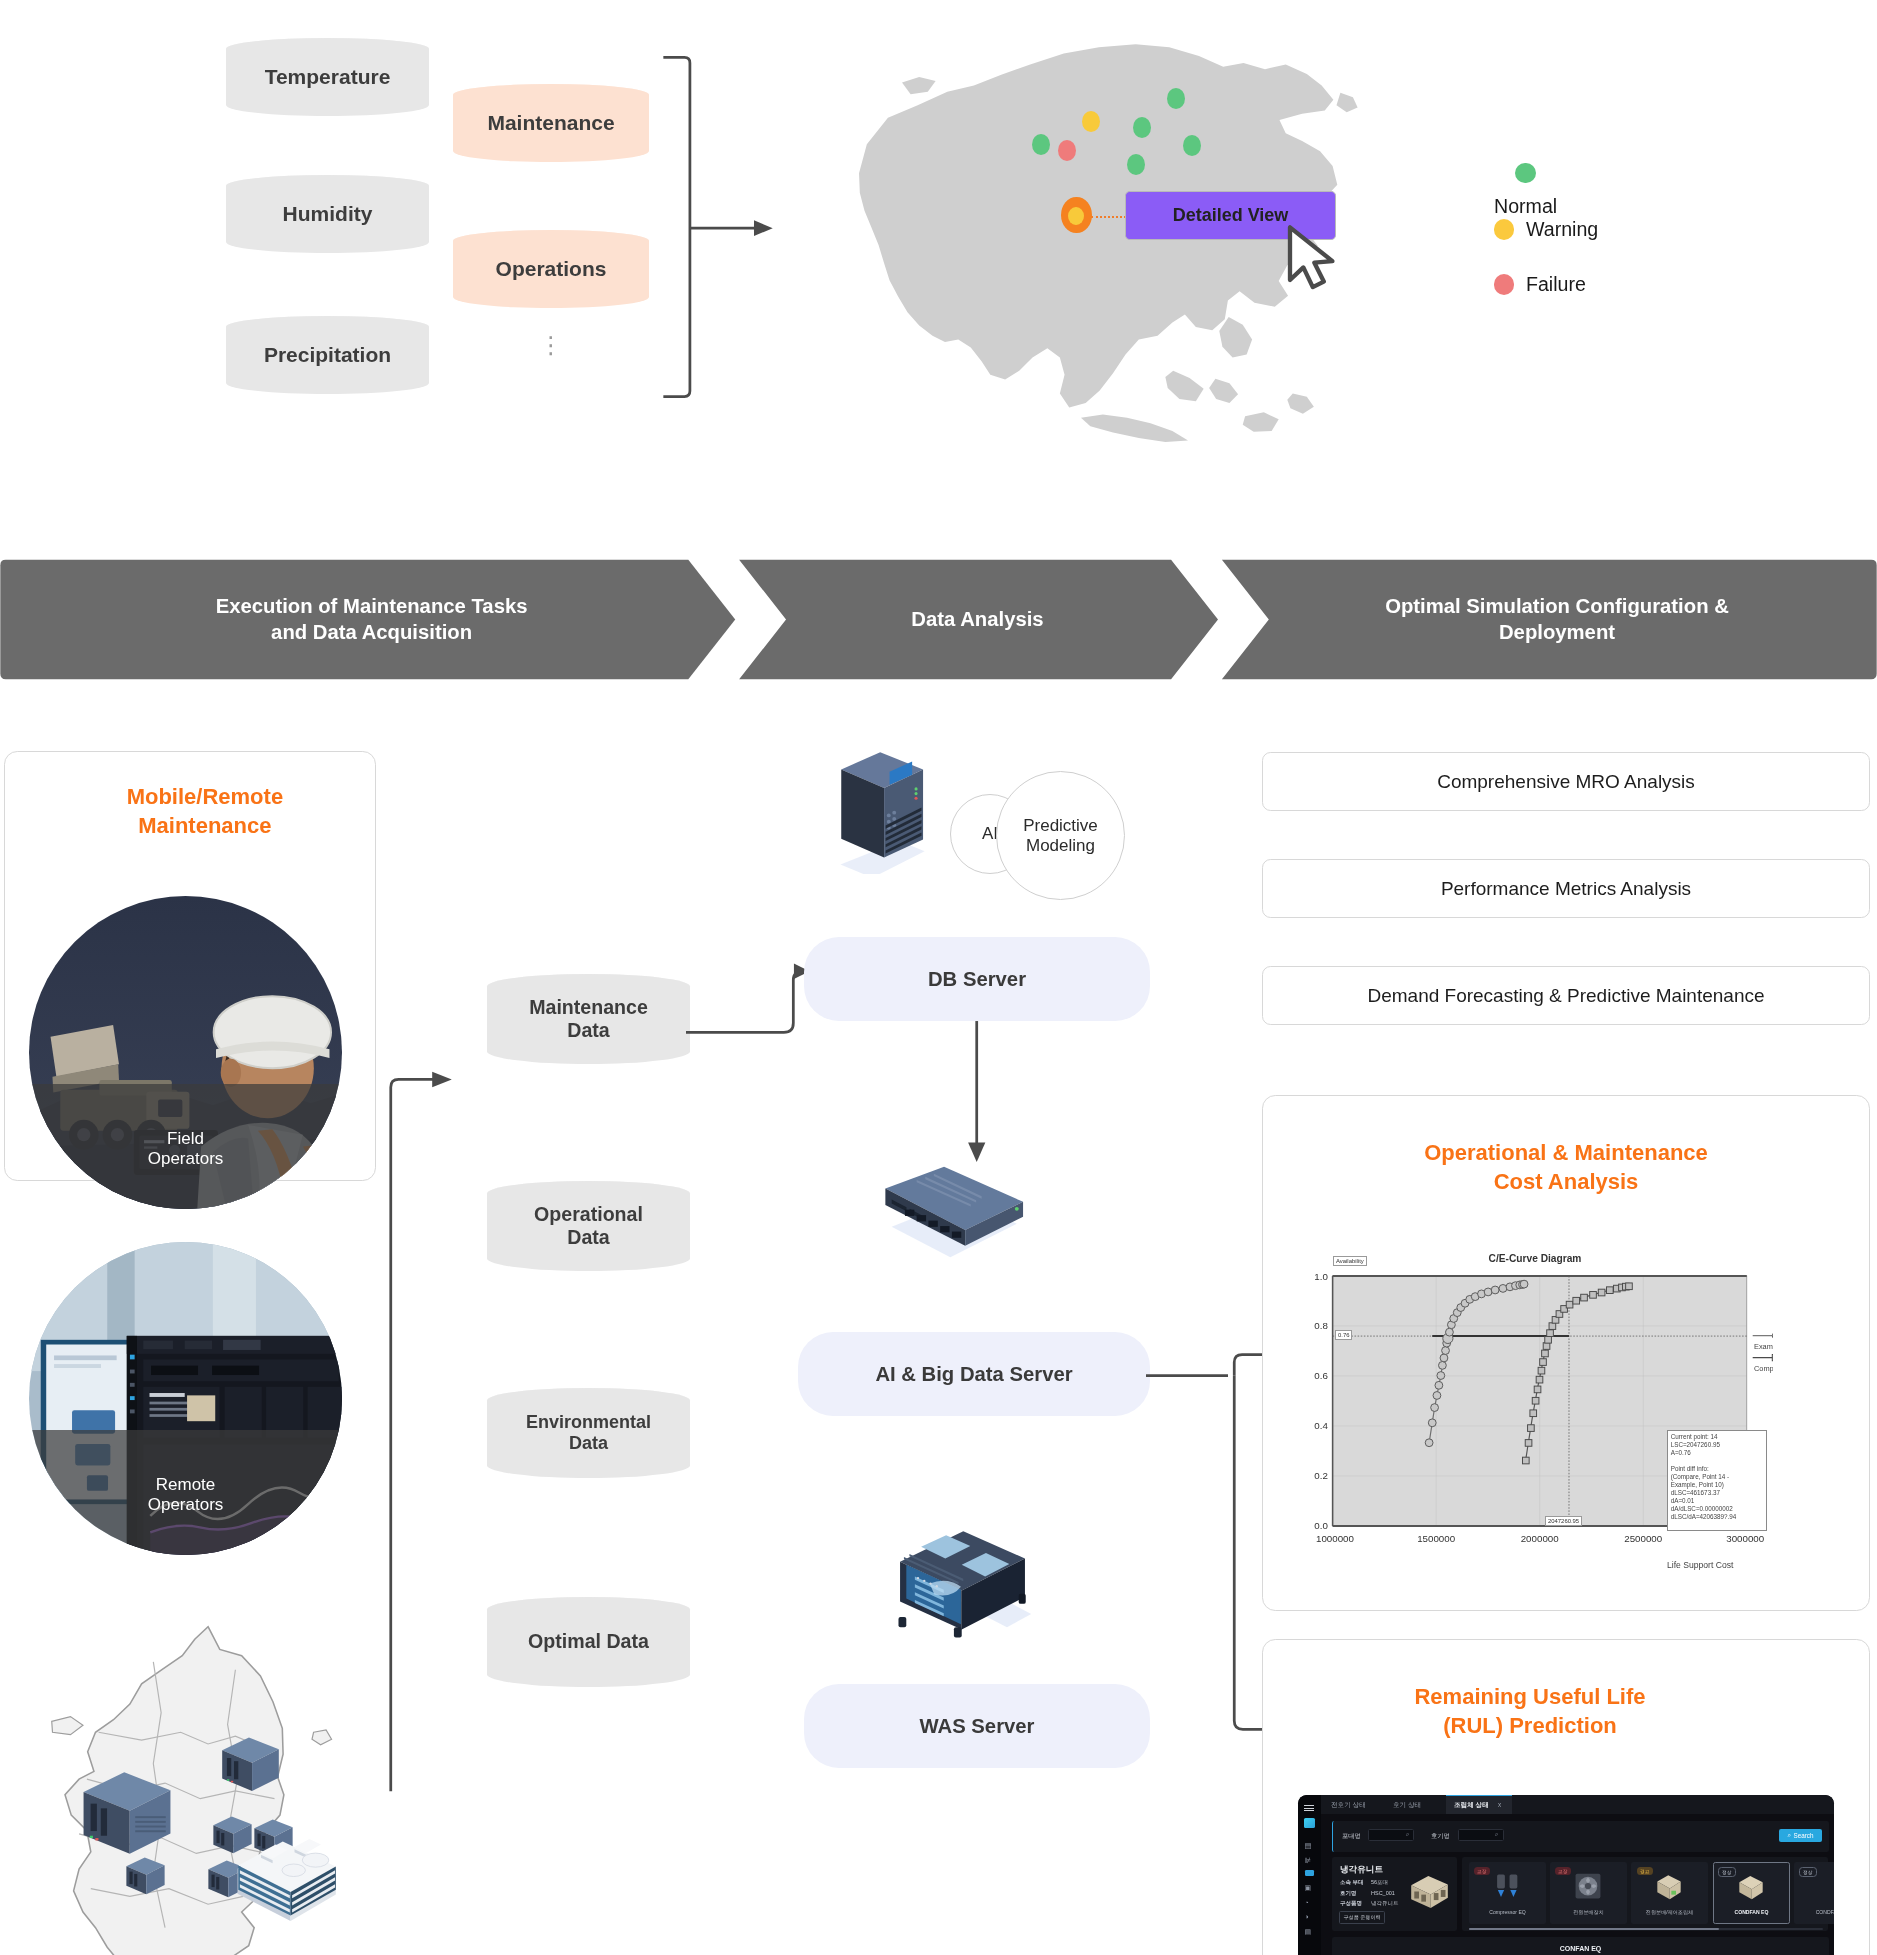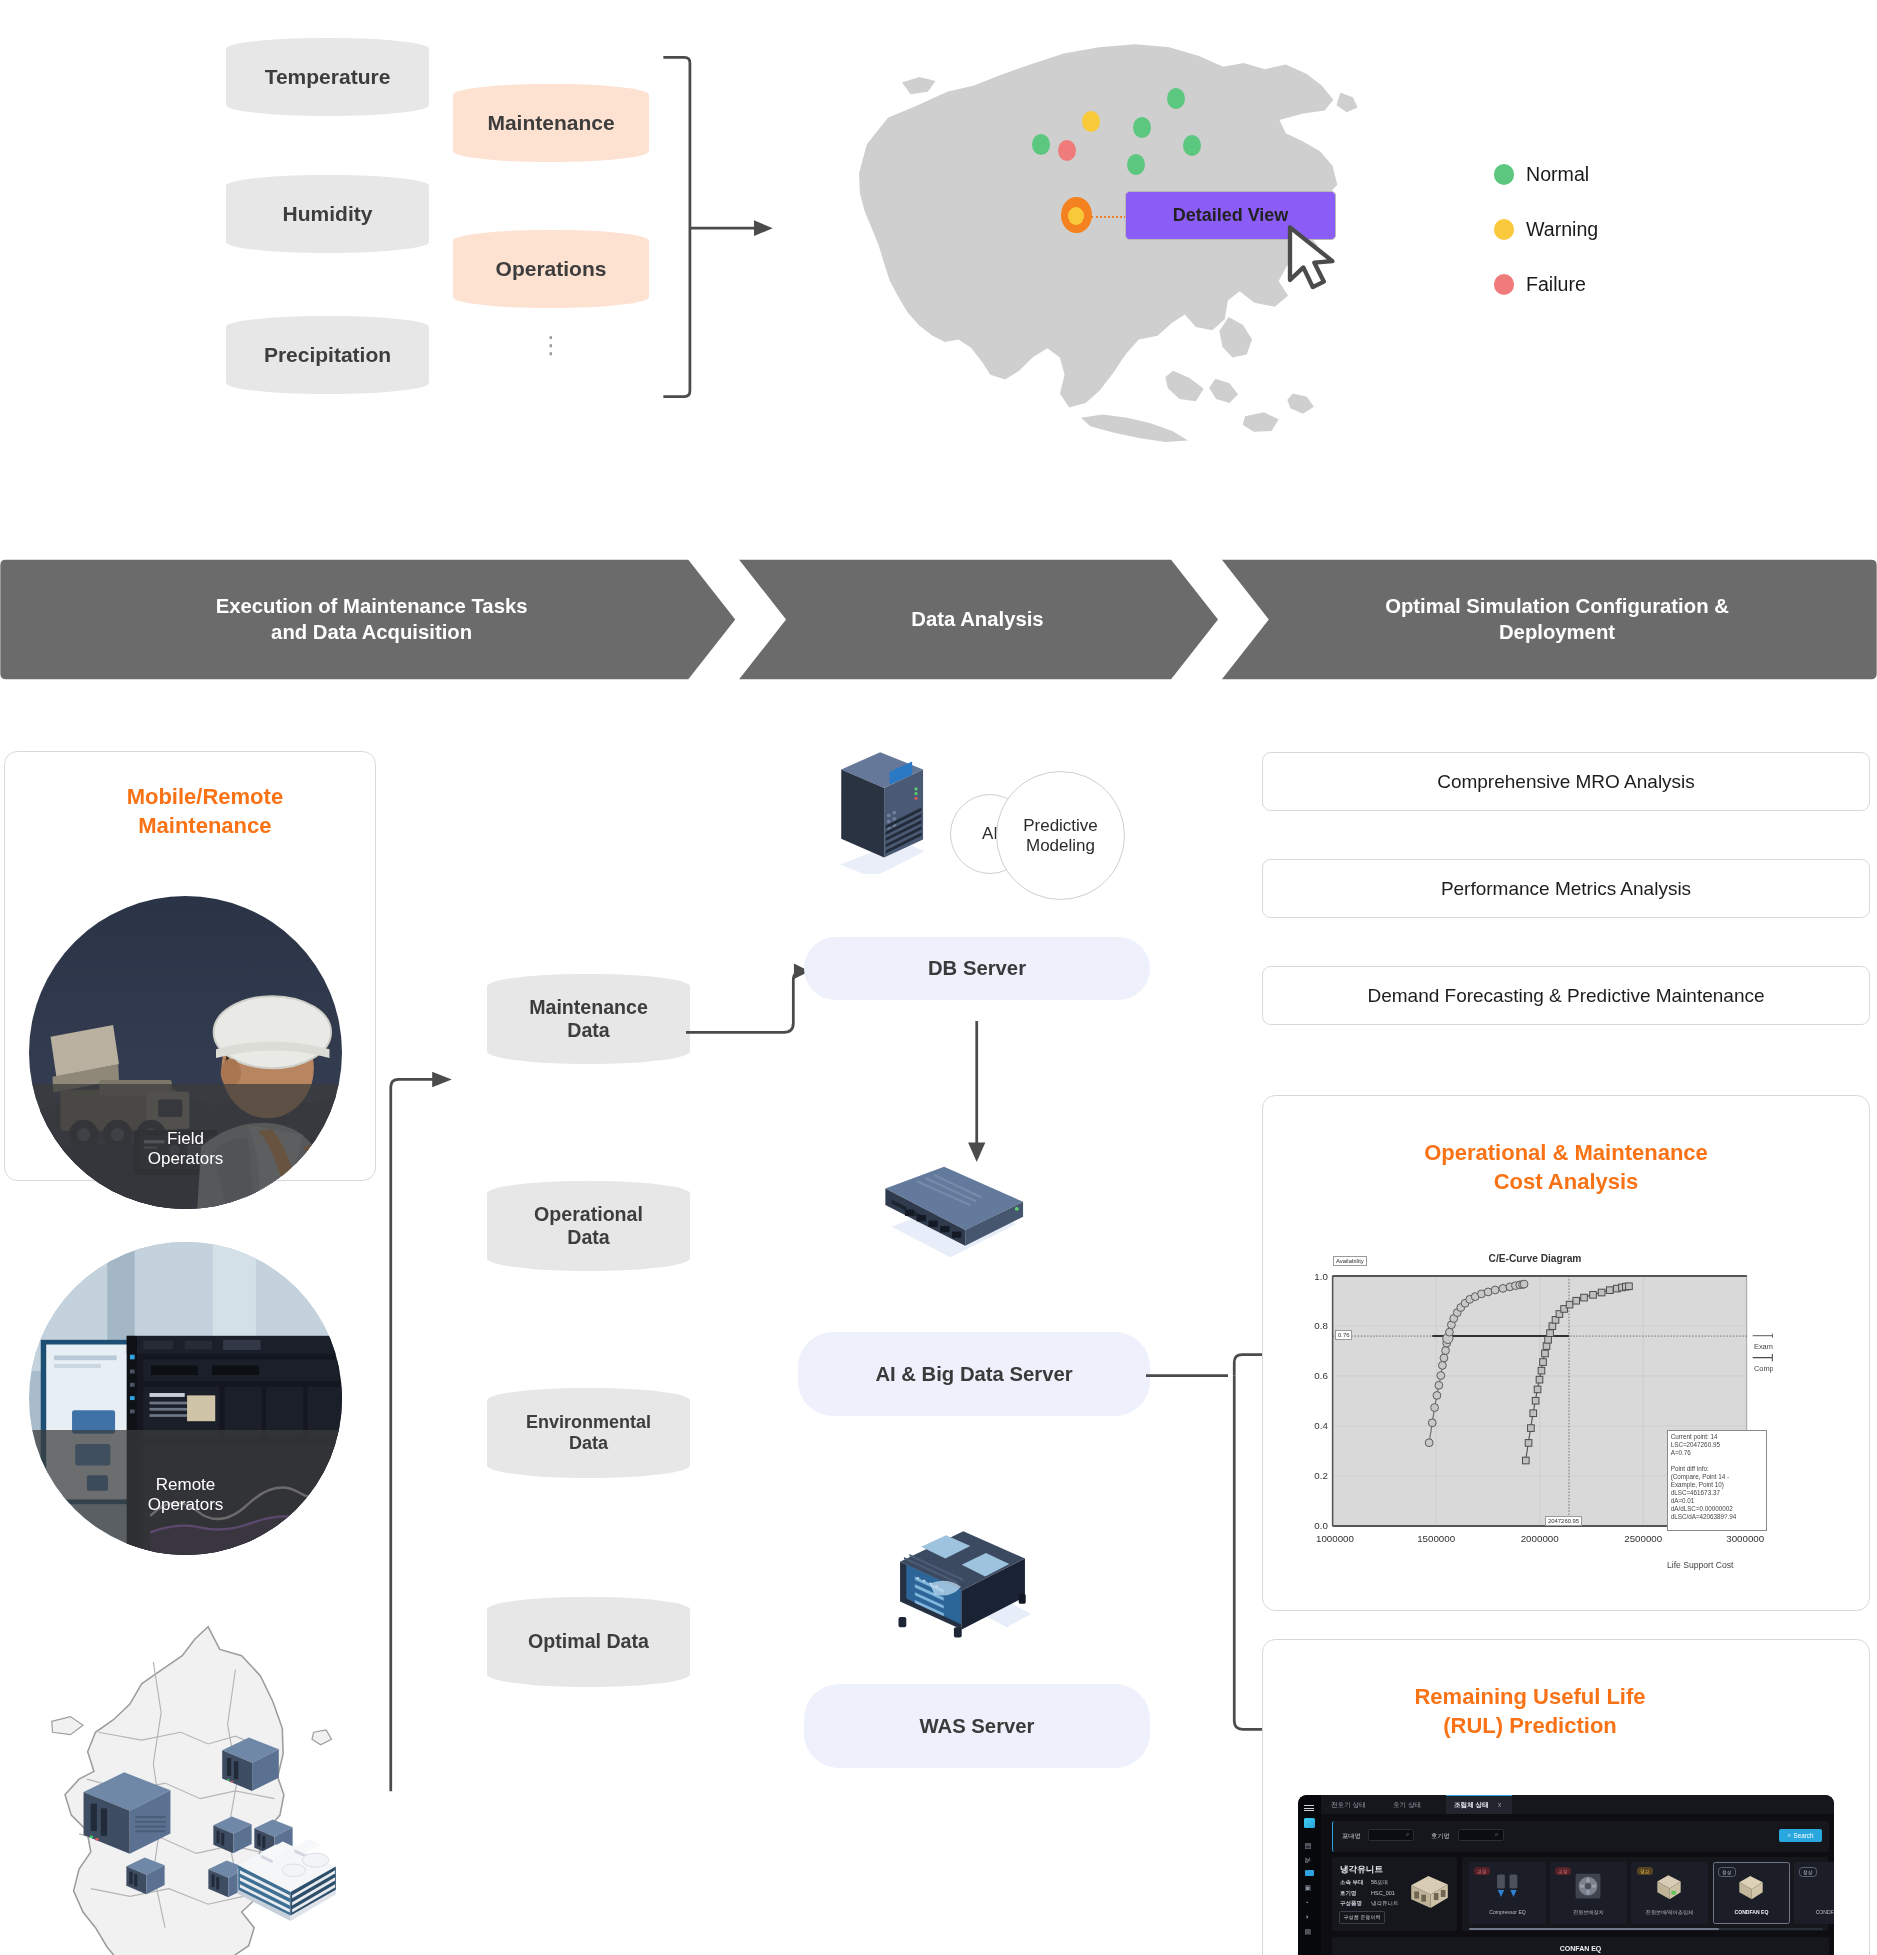--- a/index.html
+++ b/index.html
@@ -163,21 +163,21 @@
 
 <div class="dotted-link" style="left:1091px; top:216px; width:35px;"></div>
 <div class="tooltip-box" style="left:1125px; top:191px; width:211px; height:49px;">
   <span>Detailed View</span>
 </div>
 
 <svg class="abs" style="left:1286px; top:225px;" width="52" height="66" viewBox="0 0 132 168">
   <path d="M10 6 L10 140 L44 108 L68 158 L96 144 L72 96 L118 92 Z" fill="#ffffff" stroke="#4b4b4b" stroke-width="11" stroke-linejoin="round"></path>
 </svg>
 
-<div class="legend-row" style="left:1494px; top:163px;">
+<div class="legend-row" style="left:1494px; top:163px;flex-direction:column;">
   <span class="legend-dot" style="background:#5cc77f;"></span>
   <span class="legend-txt">Normal</span>
 </div>
 <div class="legend-row" style="left:1494px; top:218px;">
   <span class="legend-dot" style="background:#fbc93d;"></span>
   <span class="legend-txt">Warning</span>
 </div>
 <div class="legend-row" style="left:1494px; top:273px;">
   <span class="legend-dot" style="background:#ef7b7b;"></span>
   <span class="legend-txt">Failure</span>
@@ -457,21 +457,21 @@
     <path d="M130 228 L222 182 L222 190 L130 236 Z"></path>
     <path d="M130 244 L222 198 L222 206 L130 252 Z"></path>
     <path d="M130 260 L222 214 L222 222 L130 268 Z"></path>
   </g>
 </svg>
 
 <div class="bubble" style="left:950px; top:794px; width:80px; height:80px; font-size:17px;">AI</div>
 <div class="bubble" style="left:996px; top:771px; width:129px; height:129px; white-space:pre-line;">Predictive
 Modeling</div>
 
-<div class="pill" style="left:804px; top:937px; width:346px; height:63px;text-align:center;">
+<div class="pill" style="left:804px; top:937px; width:346px; height:84px;text-align:center;">
   <span>DB Server</span>
 </div>
 
 <svg class="abs" style="left:954px; top:1021px;" width="47" height="145" viewBox="0 0 120 370">
   <path d="M58 0 L58 318" fill="none" stroke="#4b4b4b" stroke-width="7"></path>
   <path d="M36 310 L58 360 L80 310 Z" fill="#4b4b4b"></path>
 </svg>
 
 <svg class="abs" style="left:833px; top:1161px;" width="219" height="102" viewBox="0 0 560 260">
   <path d="M150 168 L300 246 L470 160 L330 96 Z" fill="#e3eaf8" opacity=".85"></path>

